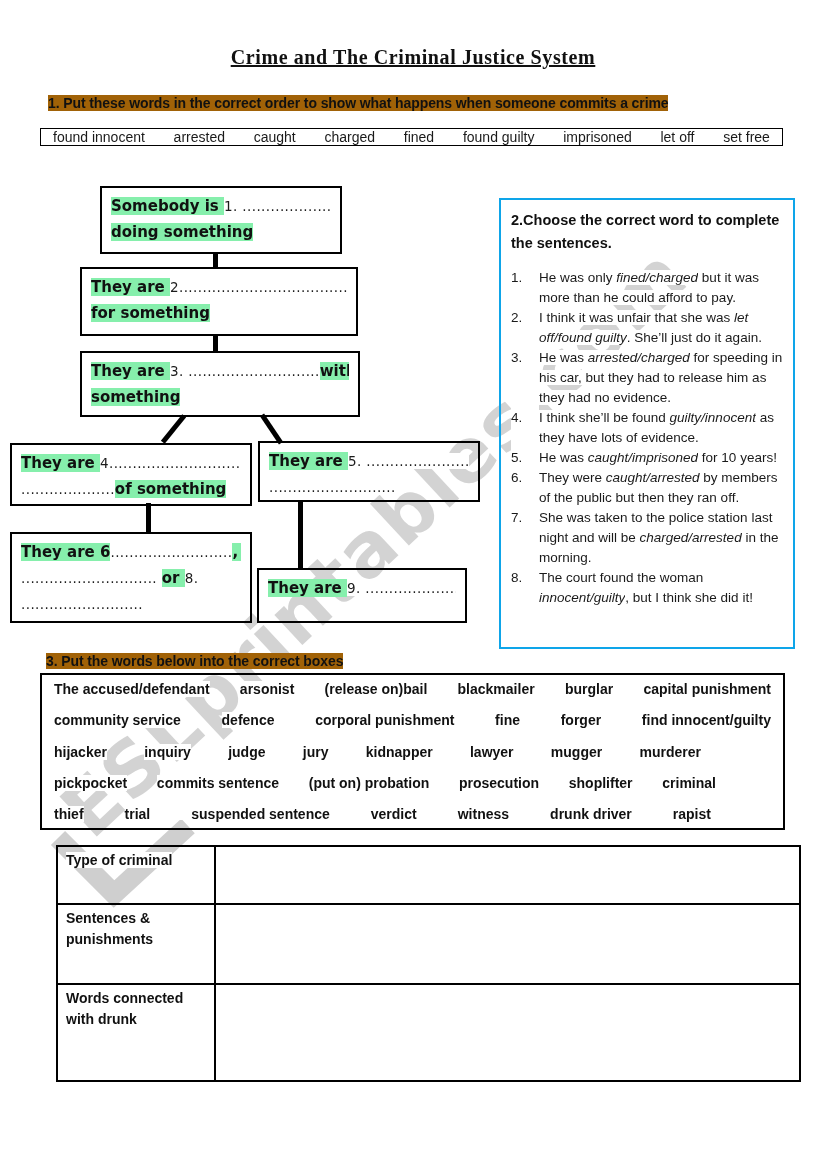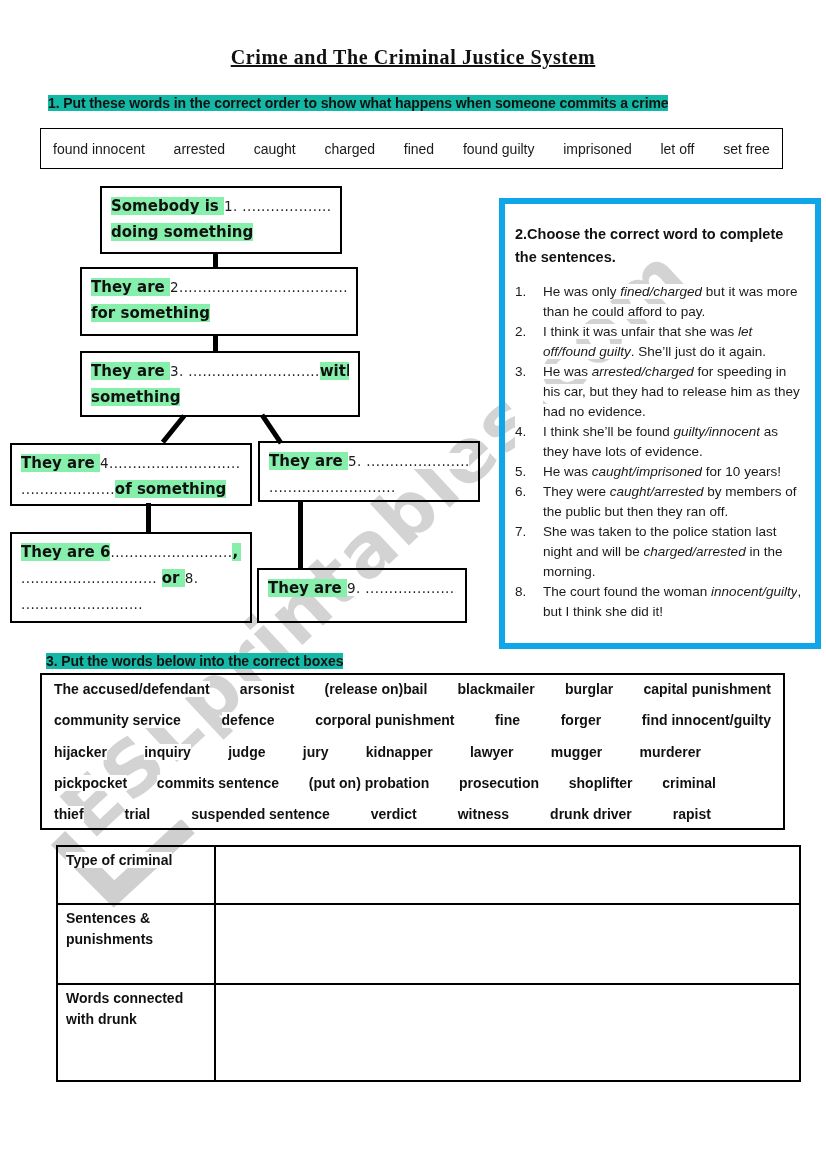--- a/index.html
+++ b/index.html
@@ -14,26 +14,26 @@
   .wm-check{position:absolute;left:48px;top:820px;z-index:0;}
 
   
   .abs{position:absolute;z-index:1;}
 
   
   .title{left:0;top:46px;width:826px;text-align:center;
     font-family:"Liberation Serif",serif;font-weight:bold;font-size:20px;letter-spacing:0.6px;
     text-decoration:underline;}
   .hdg{font-weight:bold;font-size:14px;letter-spacing:-0.1px;}
-  .hdg span{background:#14b8a6;}
+  .hdg span{background:#a16207;}
   .h1{left:48px;top:95px;width:740px;}
   .h3{left:46px;top:653px;width:600px;}
 
   
-  .wordbank1{left:40px;top:128px;width:743px;height:41px;border:1px solid #000;
+  .wordbank1{left:40px;top:128px;width:743px;height:18px;border:1px solid #000;
     box-sizing:border-box;display:flex;align-items:center;justify-content:space-between;
     padding:0 12px;font-size:14px;color:#1a1a1a;}
   .wbw{background:#fff;white-space:nowrap;}
 
   
   .fbox{border:2px solid #000;box-sizing:border-box;padding:5px 9px;background:transparent;
     font-family:"DejaVu Sans",sans-serif;}
   .fline{line-height:26px;white-space:nowrap;overflow:hidden;}
   .cb{font-weight:bold;font-size:15px;background:#86efac;}
   .cr{font-weight:normal;font-size:13.5px;letter-spacing:0.4px;background:#fff;color:#1c1c1c;}
@@ -47,22 +47,22 @@
 
   .conn{background:#000;width:5px;}
   .c1{left:213px;top:252px;height:17px;}
   .c2{left:213px;top:334px;height:19px;}
   .d1{left:171px;top:412px;height:34px;transform:rotate(39deg);}
   .d2{left:269px;top:412px;height:34px;transform:rotate(-34deg);}
   .c3{left:146px;top:503px;height:30px;}
   .c4{left:298px;top:500px;height:69px;}
 
   
-  .panel2{left:499px;top:198px;width:322px;height:451px;border:6px solid #0ea5e9;
-    box-sizing:border-box;padding:19px 10px;}
+  .panel2{left:499px;top:198px;width:296px;height:451px;border:2px solid #0ea5e9;
+    box-sizing:border-box;padding:9px 10px;}
   .p2hdg{font-weight:bold;font-size:14.5px;line-height:23px;}
   .p2hdg span{background:#fff;}
   .t2list{margin-top:13px;}
   .t2row{display:flex;font-size:13.5px;line-height:20px;color:#1a1a1a;}
   .t2num{flex:0 0 28px;background:#fff;}
   .t2text{flex:1;}
   .t2text span{background:#fff;}
   .it{font-style:italic;margin-top:32px;}
 
   

